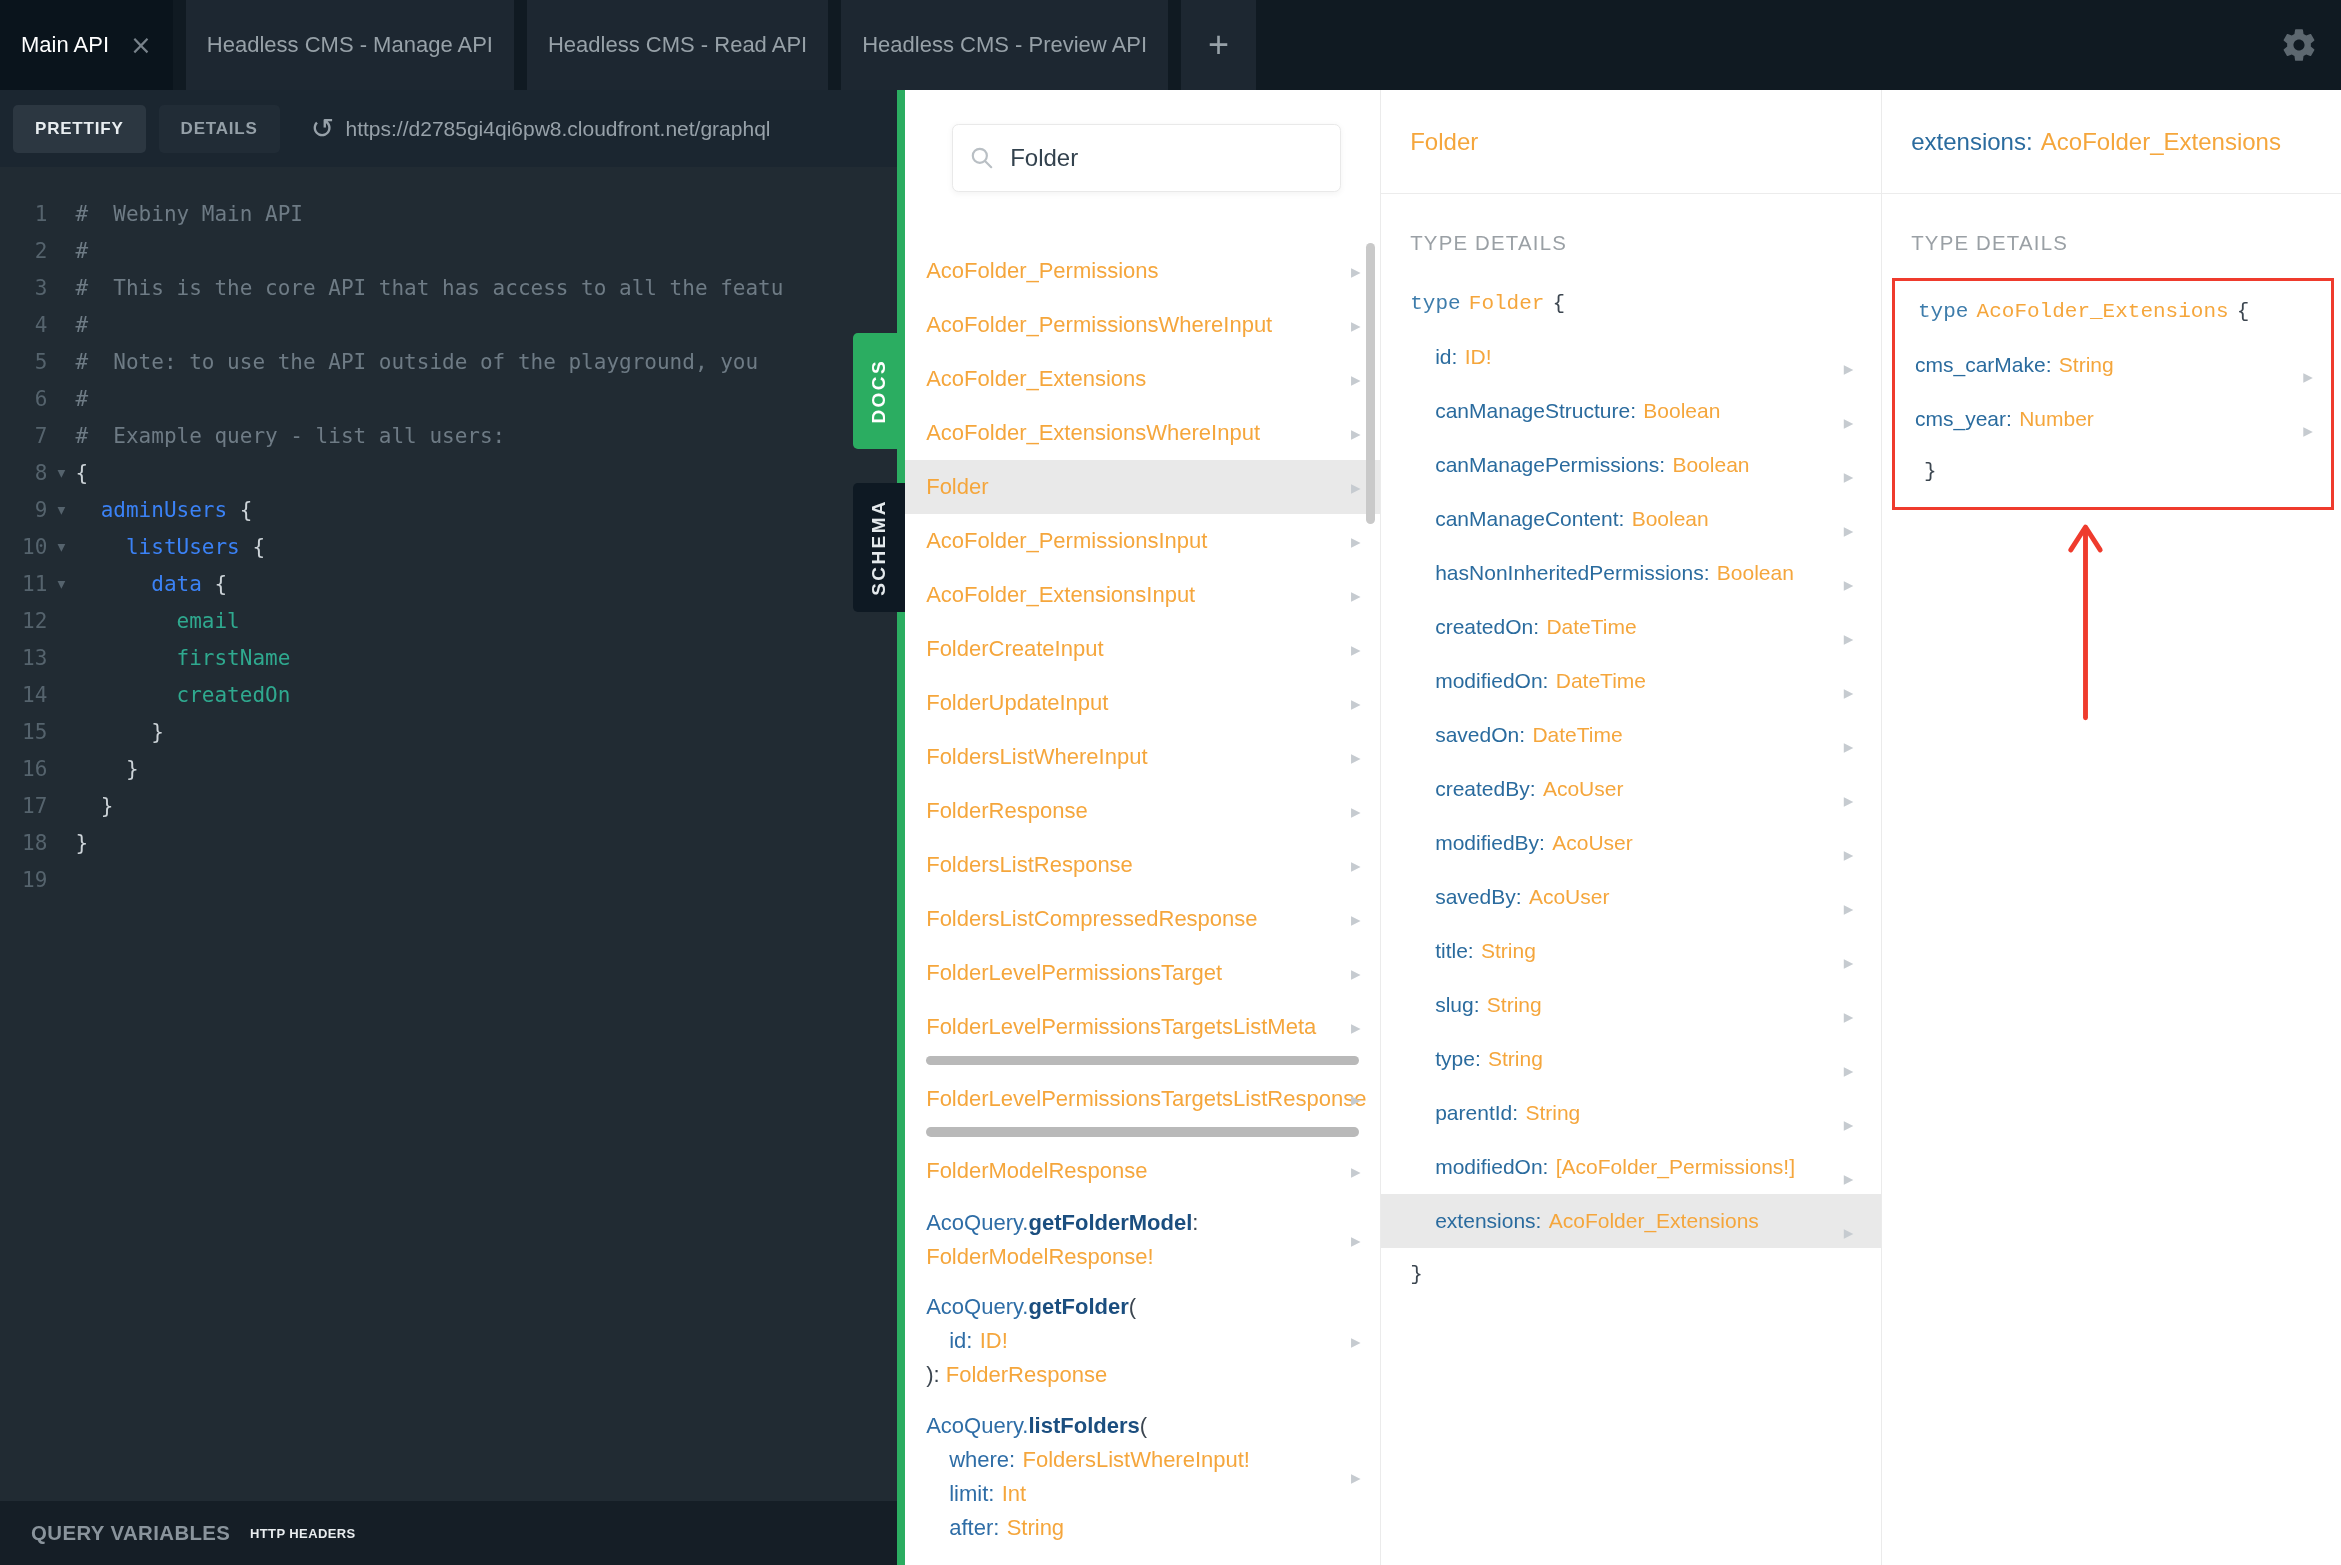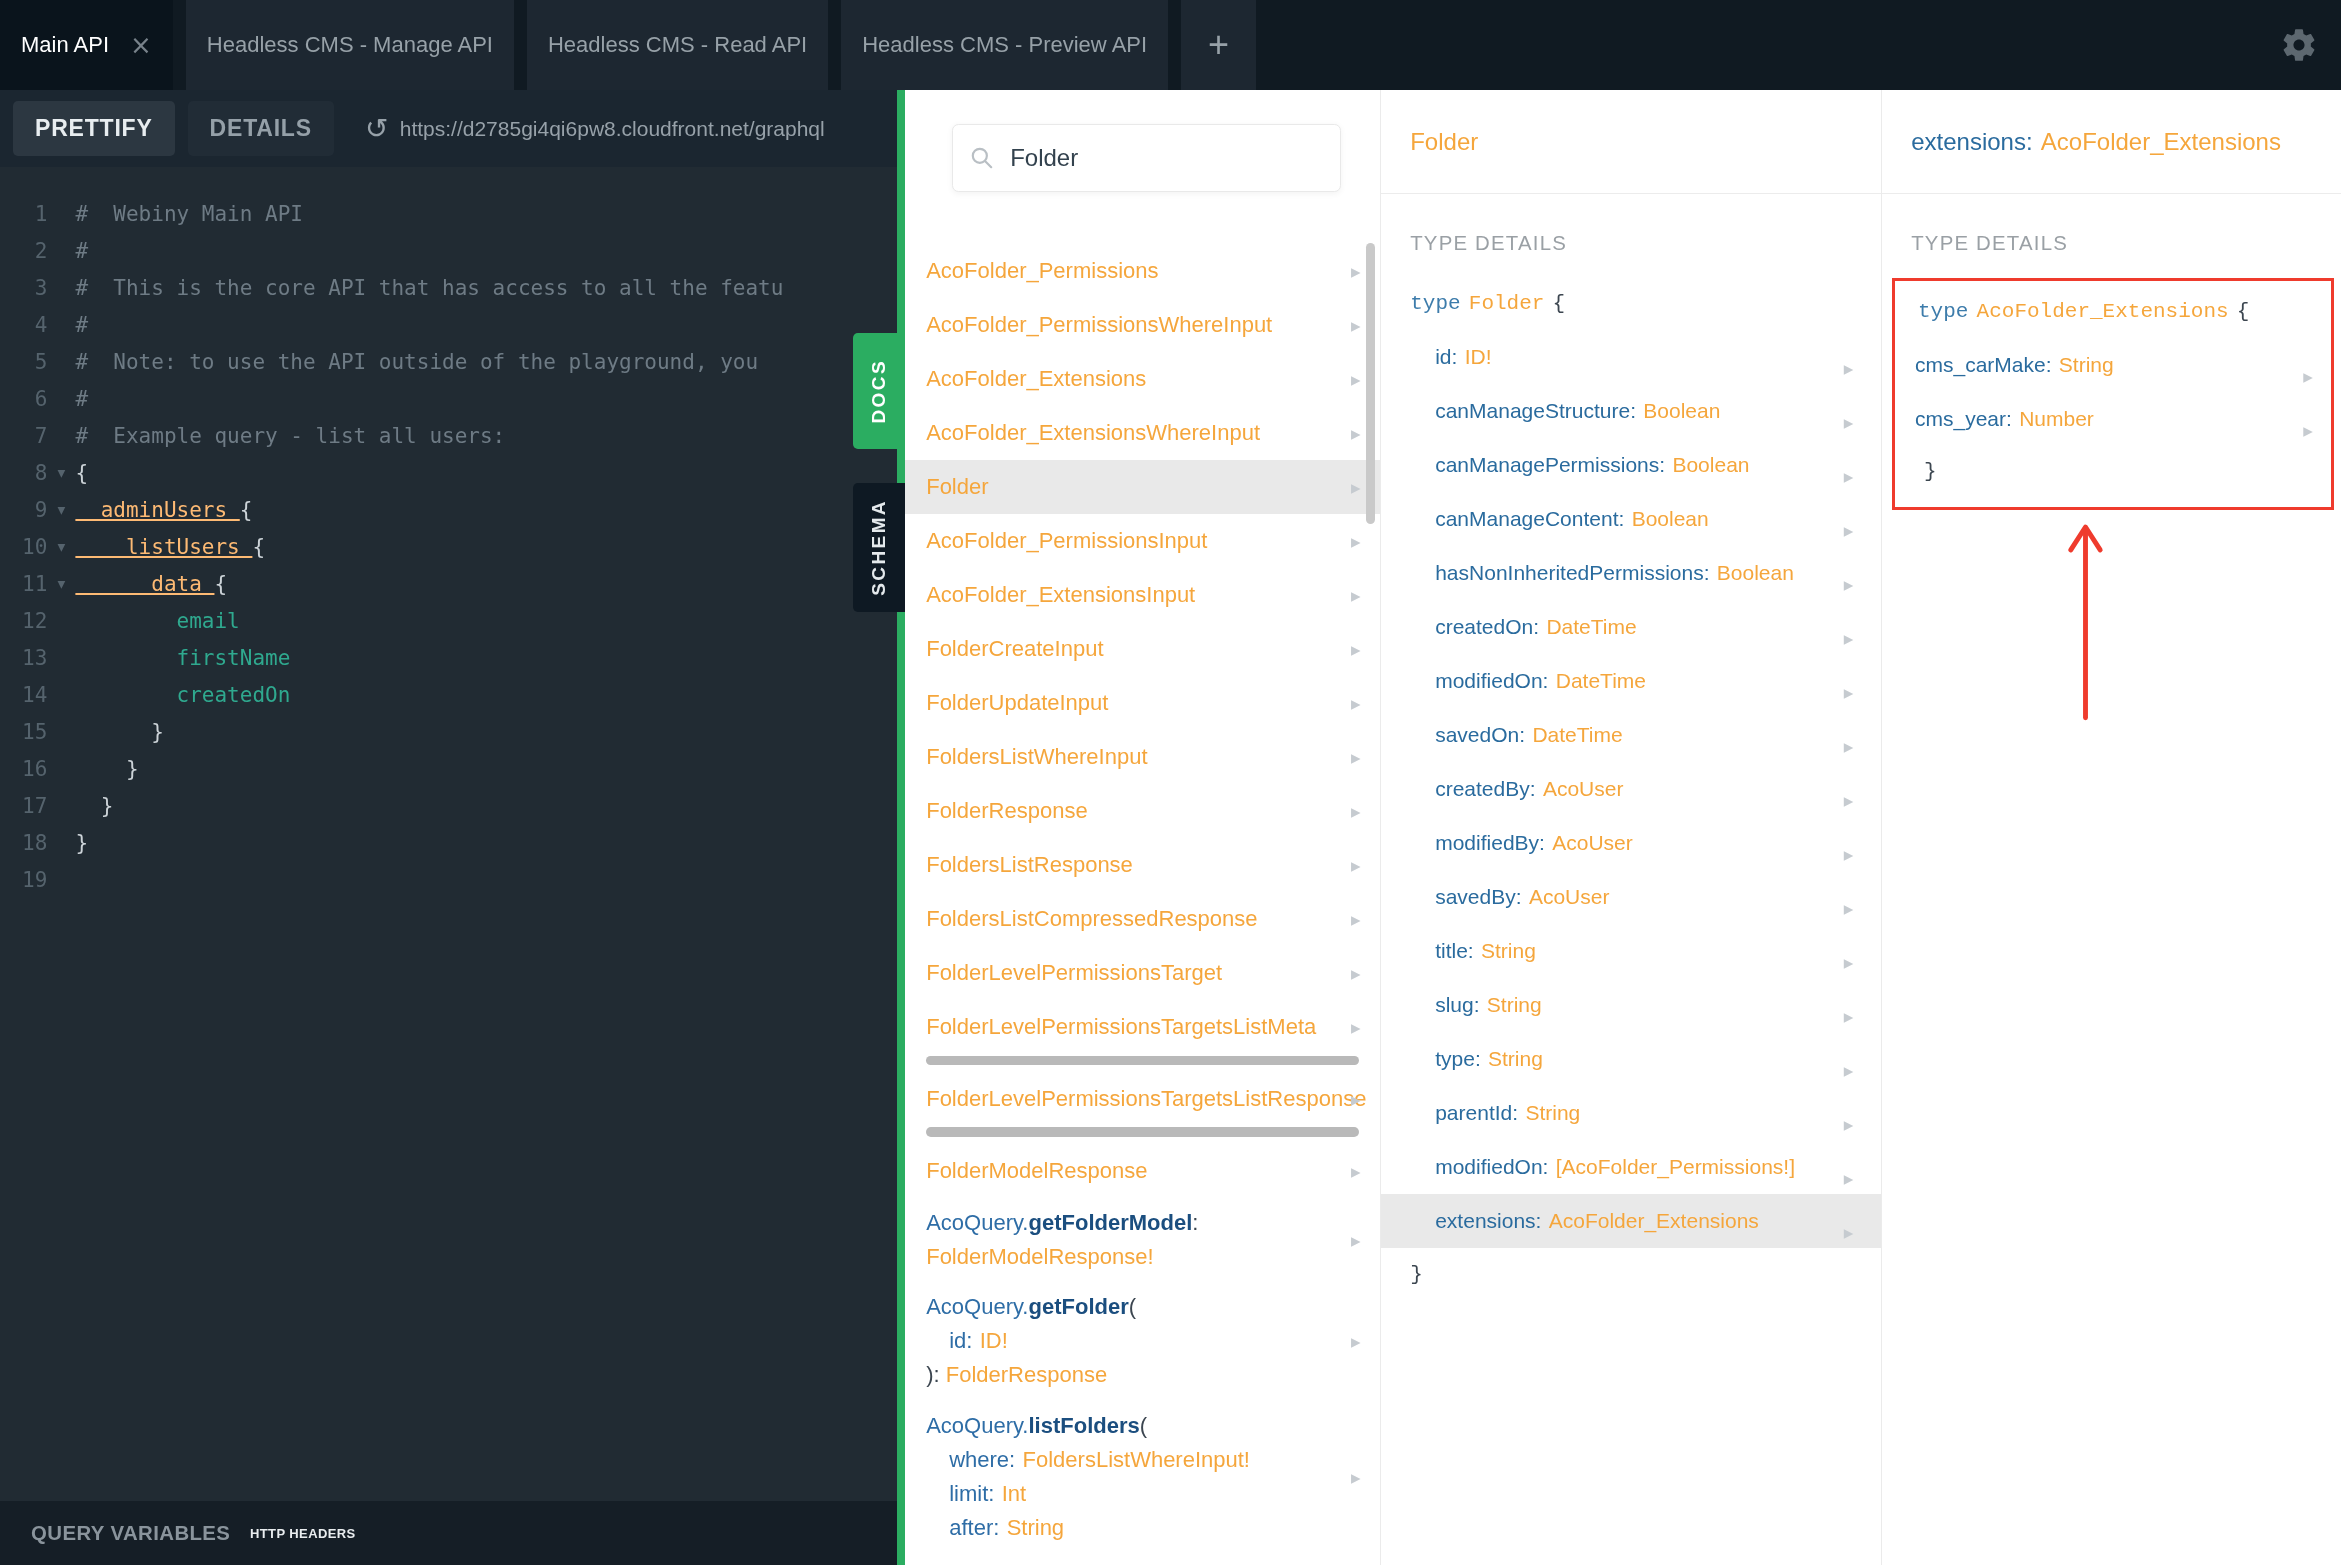--- a/index.html
+++ b/index.html
@@ -12,33 +12,33 @@
   .tab { display:flex; align-items:center; padding:0 21px; background:#1d2731; color:#97a1a8; font-size:22px; margin-right:13px; cursor:pointer; white-space:nowrap; }
   .tab.active { background:#0a141c; color:#ffffff; }
   .tab .close { margin-left:21px; color:#78828a; font-size:26px; line-height:1; font-family:"DejaVu Sans",sans-serif; }
   .tab-add { width:75px; display:flex; align-items:center; justify-content:center; background:#1d2731; color:#97a1a8; font-size:36px; cursor:pointer; }
   .gear { margin-left:auto; display:flex; align-items:center; padding-right:24.5px; cursor:pointer; }
 
   
   .main { flex:1; display:flex; min-height:0; }
   .left { width:897px; flex:none; display:flex; flex-direction:column; background:#212b33; }
   .toolbar { height:77px; flex:none; background:#1b2630; display:flex; align-items:center; padding-left:13px; gap:13px; }
-  .btn { border:none; border-radius:4.9px; font-family:inherit; font-size:23px; font-weight:600; letter-spacing:0.8px; padding:14px 22px; cursor:pointer; }
+  .btn { border:none; border-radius:4.9px; font-family:inherit; font-size:17px; font-weight:600; letter-spacing:0.8px; padding:14px 22px; cursor:pointer; }
   .btn-prettify { background:#2c3741; color:#e8edf0; }
   .btn-history { background:#212c36; color:#95a0a8; }
   .url-wrap { display:flex; align-items:center; gap:11.4px; margin-left:18px; color:#97a1a9; font-size:21px; }
   .refresh { font-family:"DejaVu Sans",sans-serif; font-size:28px; color:#97a1a9; line-height:1; }
 
   .editor { flex:1; padding:29px 0 0 11.4px; font-family:"DejaVu Sans Mono","Liberation Mono",monospace; font-size:21px; line-height:37px; overflow:hidden; }
   .code-line { display:flex; white-space:pre; }
   .ln { width:36px; text-align:right; color:#55636d; flex:none; }
   .fold { width:28px; text-align:center; color:#55636d; font-size:15.5px; flex:none; font-family:"DejaVu Sans",sans-serif; }
   .cm-comment { color:#6e7b85; }
   .cm-punct { color:#ccd3d8; }
-  .cm-field { color:#fdba74;text-decoration:underline; }
+  .cm-field { color:#3b82f6; }
   .cm-leaf { color:#2fa98f; }
 
   .bottombar { height:65px; flex:none; background:#151e26; display:flex; align-items:center; gap:19.6px; padding-left:31px; }
   .bb-qv { color:#8a949c; font-size:20.4px; font-weight:700; letter-spacing:0.4px; cursor:pointer; }
   .bb-hh { color:#e9edef; font-size:13px; font-weight:700; letter-spacing:0.4px; cursor:pointer; }
 
   
   .divider { width:8.2px; flex:none; background:#2bad61; position:relative; z-index:5; }
   .side-tab { position:absolute; right:0; width:52px; display:flex; align-items:center; justify-content:center; border-radius:4.9px 0 0 4.9px; color:#ffffff; font-size:19px; font-weight:600; cursor:pointer; }
   .side-tab span { writing-mode:vertical-rl; transform:rotate(180deg); letter-spacing:2.4px; }

